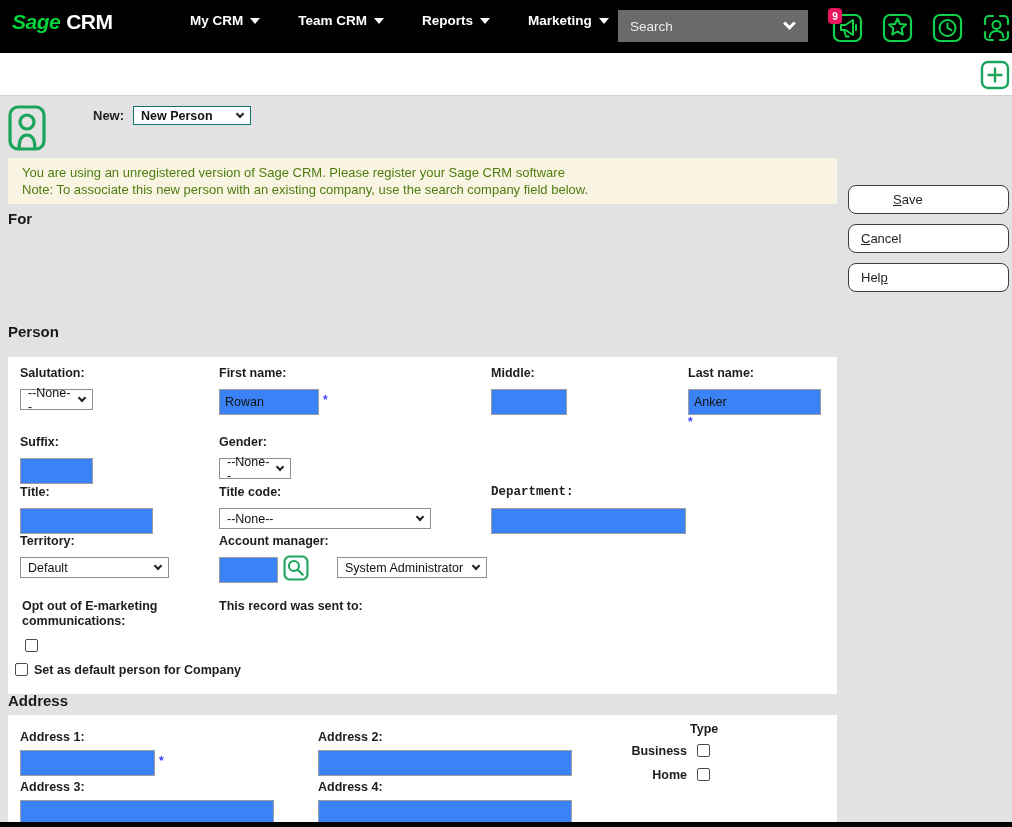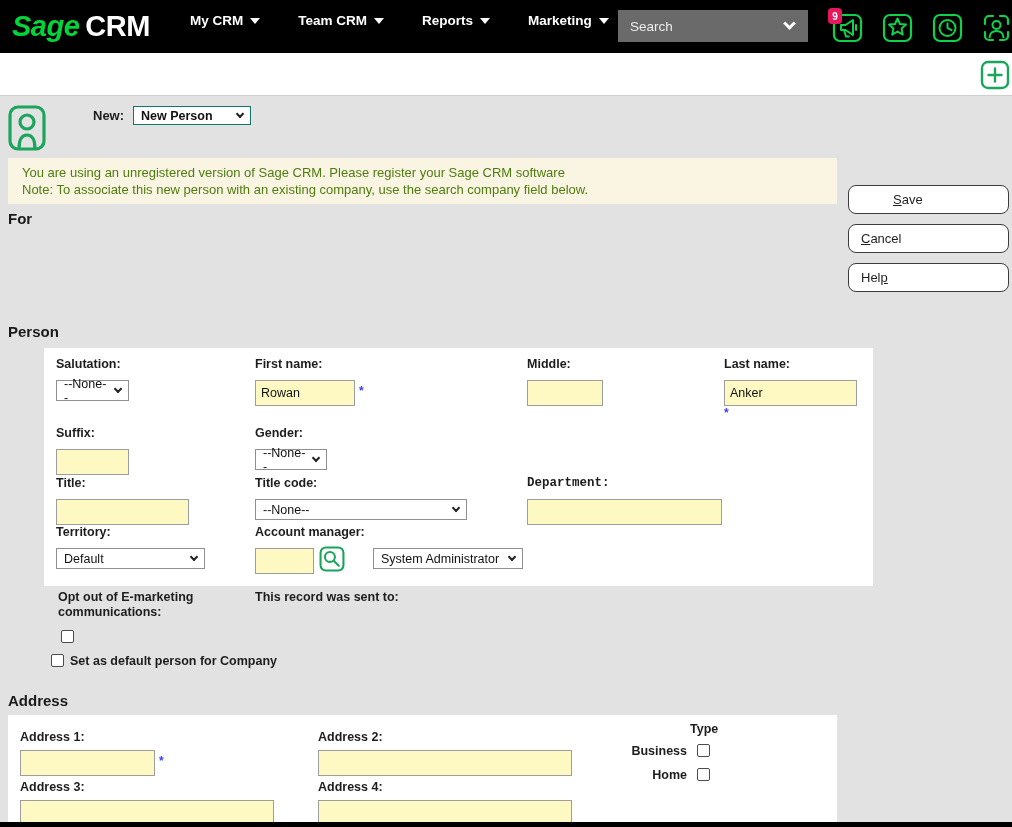--- a/index.html
+++ b/index.html
@@ -2,21 +2,21 @@
 <html><head>
 <meta charset="utf-8">
 <style>
   * { margin:0; padding:0; box-sizing:border-box; }
   html,body { width:1012px; height:827px; overflow:hidden;
     font-family:"Liberation Sans", sans-serif; background:#e2e2e2; }
   #app { position:relative; width:1012px; height:827px; background:#e2e2e2; }
 
   
   .topnav { position:absolute; left:0; top:0; width:1012px; height:53px; background:#000; }
-  .logo { position:absolute; left:12px; top:10px; font-size:29px; font-weight:700; letter-spacing:-0.5px; }
+  .logo { position:absolute; left:12px; top:10px; font-size:21px; font-weight:700; letter-spacing:-0.5px; }
   .logo .sage { color:#00d639; font-style:italic; margin-right:6px; }
   .logo .crm  { color:#ffffff; font-style:normal; }
   .menu { position:absolute; left:190px; top:0; height:41px; display:flex; align-items:center; gap:38px; }
   .menu-item { display:flex; align-items:center; gap:7px; color:#fff; font-size:13.5px; font-weight:700; cursor:pointer; }
   .tri { width:0; height:0; border-left:5px solid transparent; border-right:5px solid transparent; border-top:6px solid #fff; }
   .navsearch { position:absolute; left:618px; top:10px; width:190px; height:32px; background:#6a6a6a;
     display:flex; align-items:center; justify-content:space-between; padding:0 14px 0 12px; }
   .navsearch .ph { color:#ededed; font-size:13.5px; }
   .chev-w { width:9px; height:9px; border-right:3px solid #fff; border-bottom:3px solid #fff;
     transform:rotate(45deg); margin-top:-5px; }
@@ -41,21 +41,21 @@
 
   
   .notice { position:absolute; left:8px; top:158px; width:829px; height:46px; background:#faf5e3;
     padding:6px 14px; font-size:13px; color:#4d7c0f; line-height:17px; }
 
   
   .h1 { position:absolute; left:8px; font-size:15px; font-weight:700; color:#1a1a1a; }
   .card { position:absolute; left:8px; width:829px; background:#fff; }
 
   .flabel { position:absolute; font-size:12.5px; font-weight:700; color:#1d1d1d; white-space:nowrap; }
-  .txt { position:absolute; height:20px; border:1px solid #9d9d9d; background:#fef9c3; font-size:12.5px;
+  .txt { position:absolute; height:20px; border:1px solid #9d9d9d; background:#3b82f6; font-size:12.5px;
     color:#111; padding:12px 5px; font-family:"Liberation Sans", sans-serif; }
   .req { position:absolute; color:#3d3dff; font-size:12px; font-weight:700; }
   .cb { position:absolute; width:13px; height:13px; border:1px solid #4c4c4c; border-radius:2px;
     background:#fff; cursor:pointer; }
 
   
   .company-input { border:2px solid #0b0b0b; height:21px; }
   .iconbtn { position:absolute; width:25px; height:25px; cursor:pointer; }
 
   
@@ -168,21 +168,21 @@
   <div class="abtn" style="top:224px;">
     <span><u>C</u><span>ancel</span></span>
   </div>
   <div class="abtn" style="top:263px;">
     <span><span>Hel</span><u>p</u></span>
   </div>
 
   <div class="h1" style="top:210px;">For</div>
 
   <div class="h1" style="top:323px;">Person</div>
-  <div class="card" style="top:348px; height:238px;margin-left:36px;">
+  <div class="card" style="top:357px; height:337px;">
 
     <div class="flabel" style="left:12px; top:9px;">Salutation:</div>
     <div class="sel" style="position:absolute; left:12px; top:32px; width:73px; height:21px;">
       <span>--None--</span>
       <span class="chev"></span>
     </div>
     <div class="flabel" style="left:211px; top:9px;">First name:</div>
     <input class="txt" style="left: 211px; top: 32px; width: 100px;" value="Rowan">
     <span class="req" style="left:315px; top:36px;">*</span>
     <div class="flabel" style="left:483px; top:9px;">Middle:</div>

